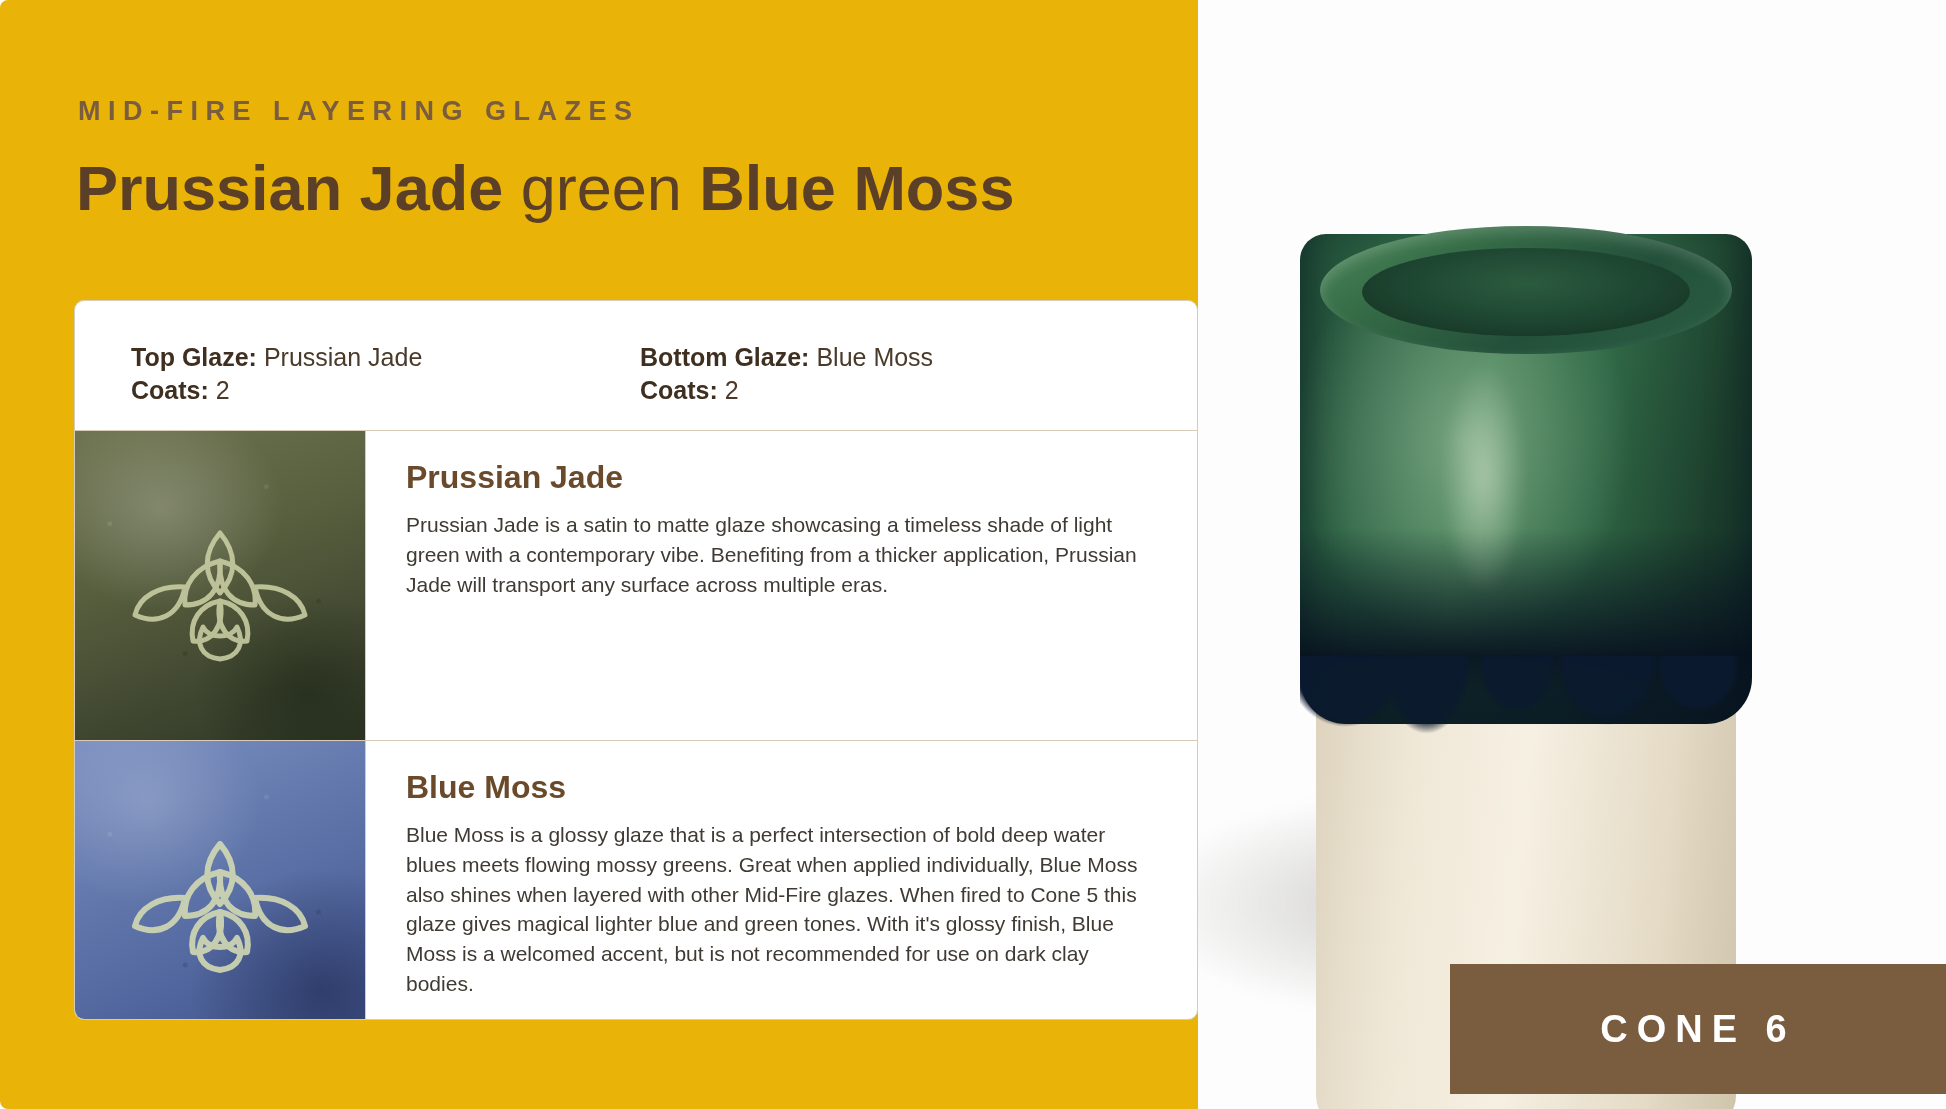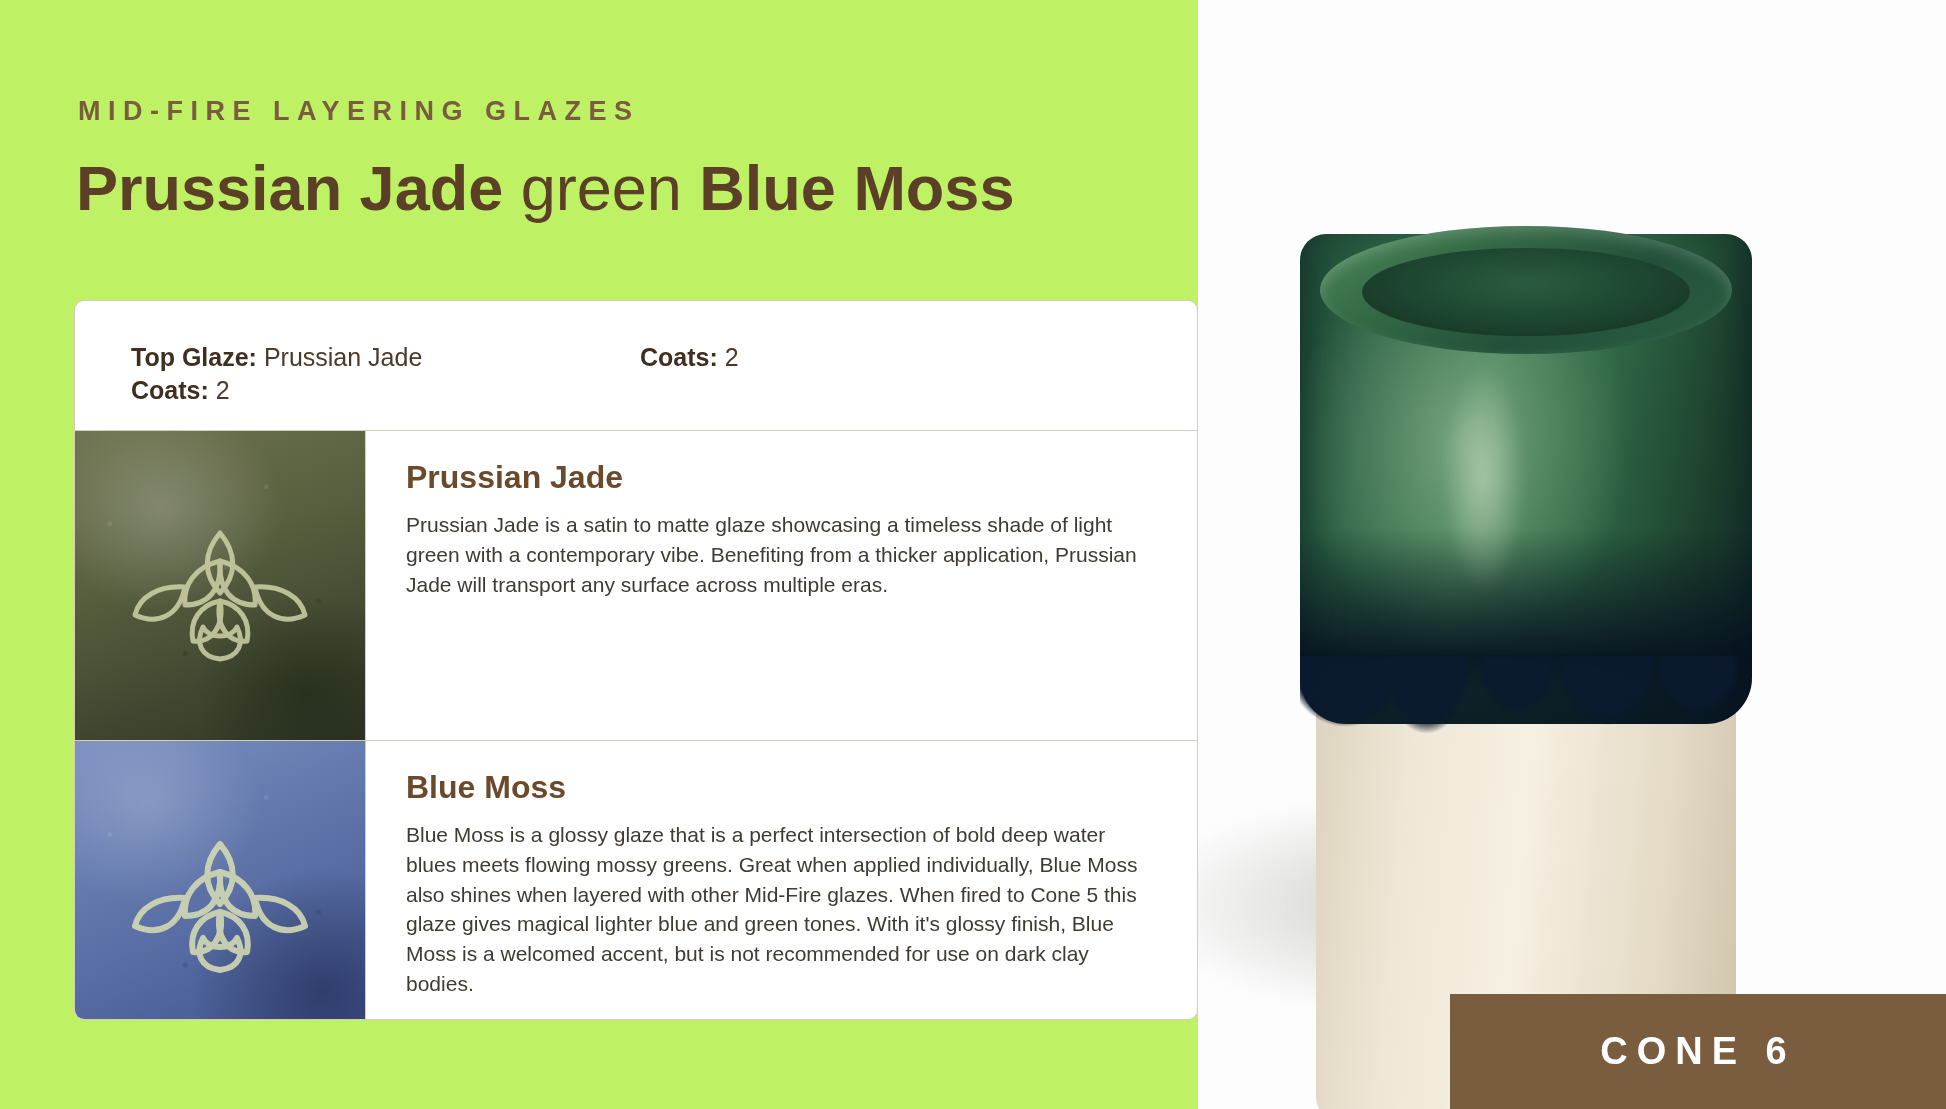--- a/index.html
+++ b/index.html
@@ -2,21 +2,21 @@
 <html><head>
 <meta charset="utf-8">
 <style>
   * { box-sizing: border-box; margin: 0; padding: 0; }
   html, body {
     width: 1946px; height: 1109px;
     background: #ffffff;
     font-family: "Liberation Sans", sans-serif;
     overflow: hidden;
   }
-  .page { position: relative; width: 1946px; height: 1109px; background: #bef264; }
+  .page { position: relative; width: 1946px; height: 1109px; background: #eab308; border-radius: 8px; }
 
   
   .eyebrow {
     position: absolute; left: 78px; top: 96px;
     font-size: 27px; font-weight: bold; letter-spacing: 7.5px;
     color: #7a5c3e;
   }
   .headline {
     position: absolute; left: 76px; top: 152px;
     font-size: 63px; color: #5b4027; white-space: nowrap;
@@ -128,21 +128,21 @@
   }
   .cup-sheen {
     position: absolute; left: 190px; top: 120px; width: 120px; height: 330px;
     border-radius: 50%;
     background: radial-gradient(ellipse 50% 50% at 50% 40%, rgba(226,240,214,.5), rgba(255,255,255,0) 70%);
     filter: blur(6px);
   }
 
   
   .cone {
-    position: absolute; right: 0; bottom: 0; width: 496px; height: 115px;
+    position: absolute; right: 0; bottom: 15px; width: 496px; height: 130px;
     background: #7a5c3e; color: #fff;
     display: flex; align-items: center; justify-content: center;
     font-size: 38px; font-weight: bold; letter-spacing: 9px;
   }
 </style>
 </head>
 <body>
 
 <div class="page">
 
@@ -156,20 +156,21 @@
   </div>
 
   <div class="card">
 
     <div class="card-top">
       <div class="glaze-meta left">
         <div><b>Top Glaze:</b> <span>Prussian Jade</span></div>
         <div><b>Coats:</b> <span>2</span></div>
       </div>
       <div class="glaze-meta right">
+        <div><b>Bottom Glaze:</b> <span>Blue Moss</span></div>
         <div><b>Coats:</b> <span>2</span></div>
       </div>
     </div>
 
     <div class="row">
       <div class="swatch sw-jade">
         <div class="sw-noise"></div>
         <svg class="lotus" width="230" height="170" viewBox="0 0 230 170">
           <g fill="none" stroke="#cfd3a8" stroke-width="5" stroke-linejoin="round" stroke-linecap="round" opacity="0.85">
             <path d="M115 32 C132 52, 132 74, 115 92 C98 74, 98 52, 115 32 Z"></path>

